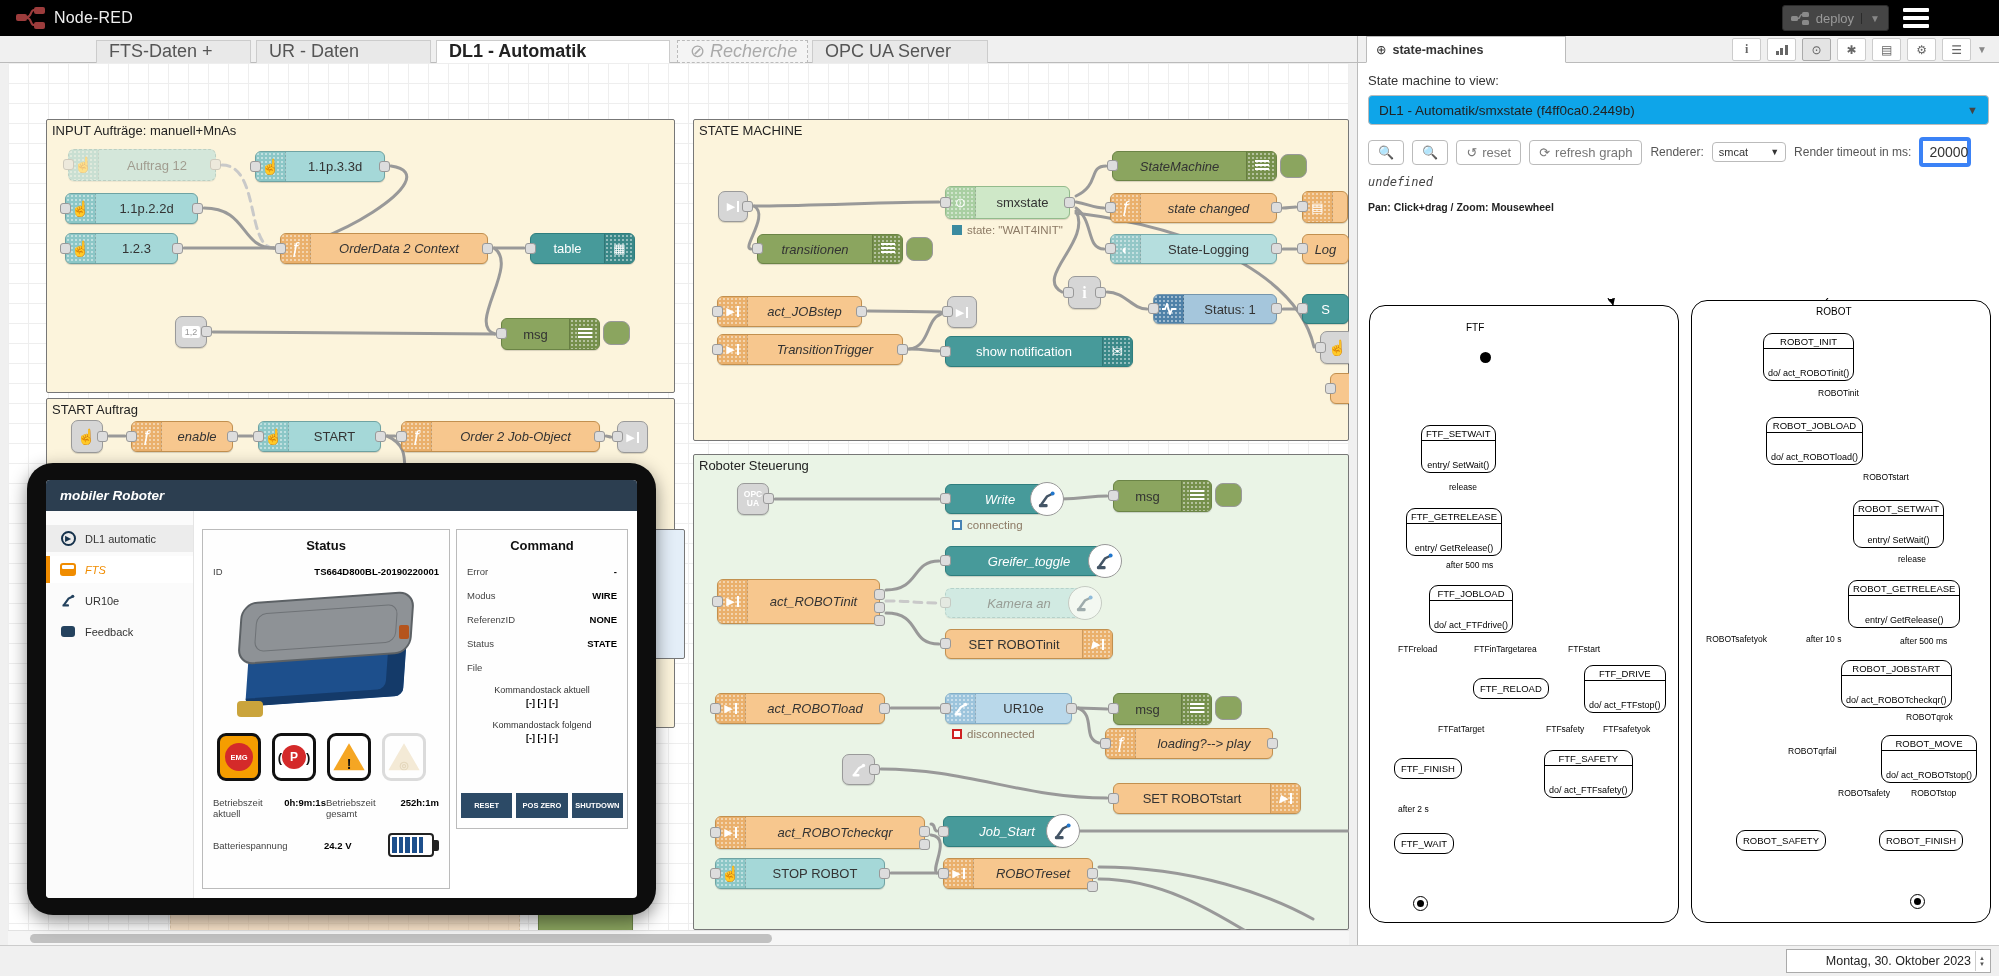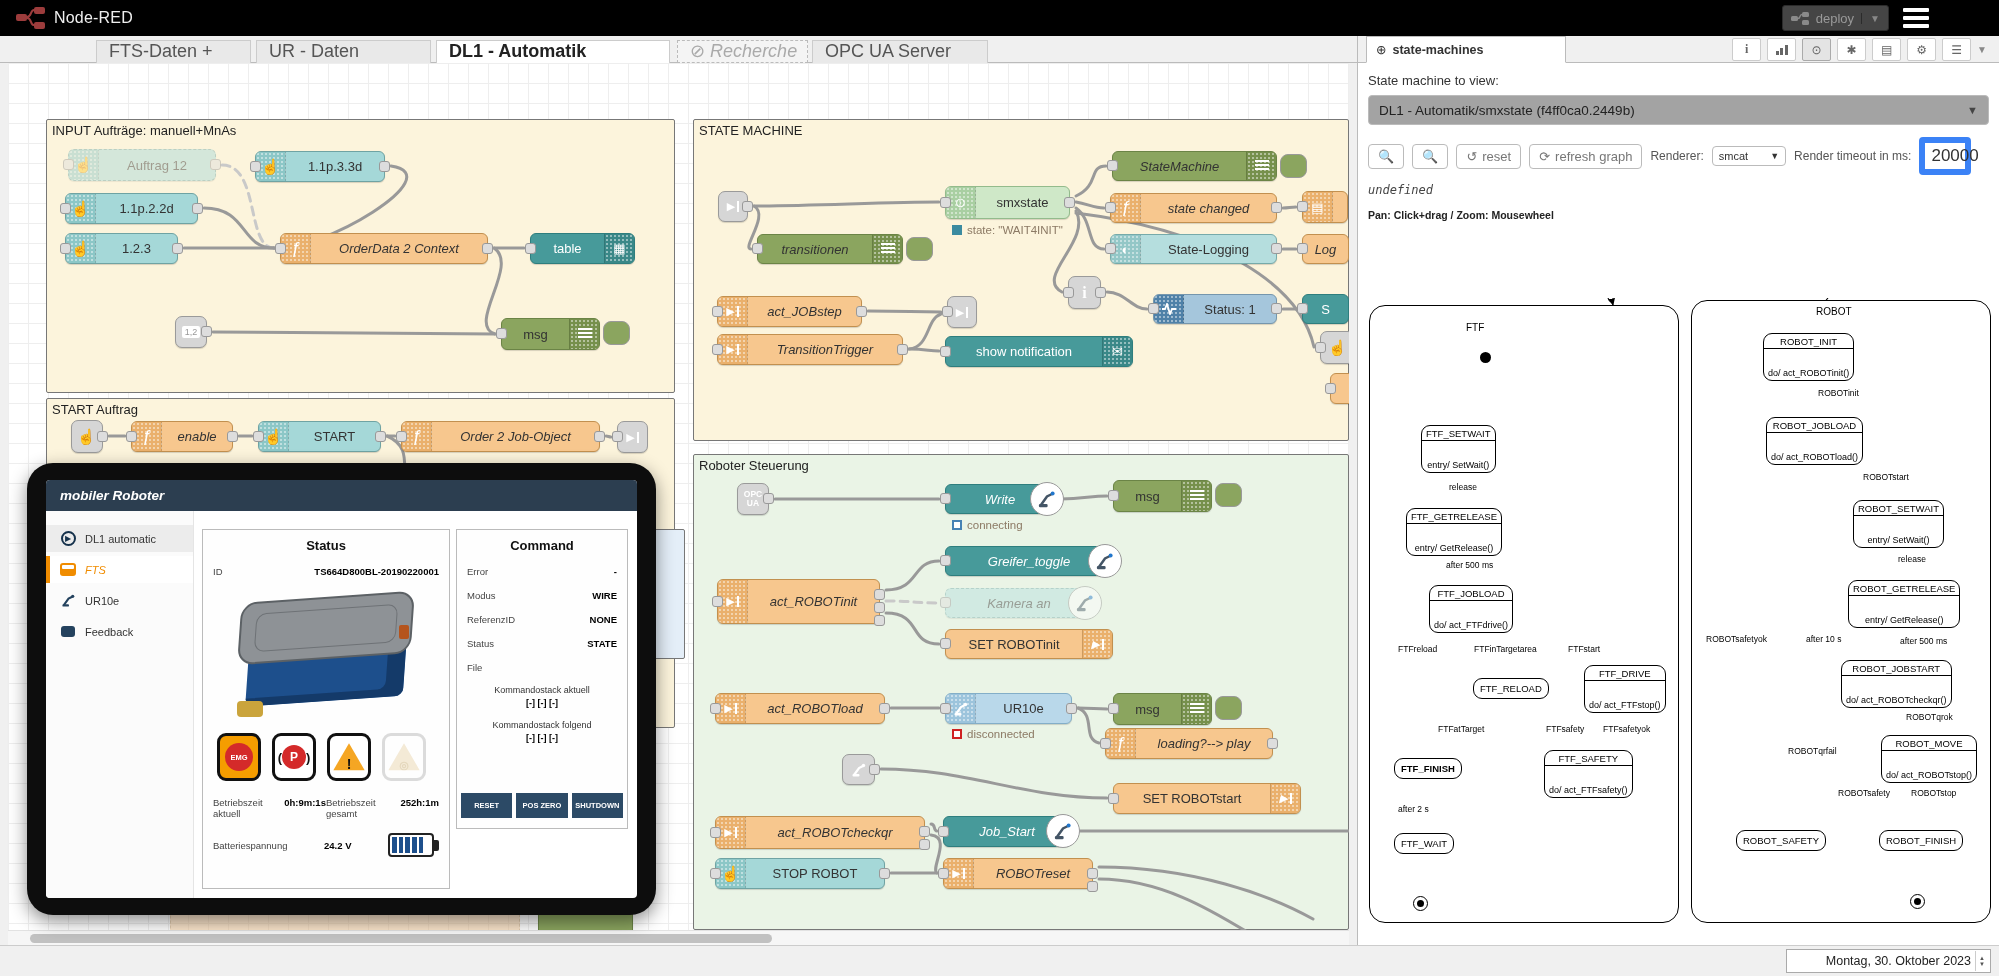--- a/index.html
+++ b/index.html
@@ -136,25 +136,25 @@
   #sidebar { position:absolute; left:1357px; top:36px; width:642px; height:909px; background:#fff; border-left:1px solid #bbb; }
   #sb-tabs { position:relative; height:27px; background:#f0f0f0; border-bottom:1px solid #bbb; }
   #sb-tab { position:absolute; left:8px; top:0; width:200px; height:27px; background:#fff; border:1px solid #bbb; border-bottom:1px solid #fff; display:flex; align-items:center; gap:6px; padding-left:9px; font-size:12.5px; font-weight:bold; color:#333; }
   #sb-icons { position:absolute; right:12px; top:2px; display:flex; gap:6px; align-items:center; }
   .sbtn { width:29px; height:23px; border:1px solid #ccc; border-radius:2px; background:#fff; display:flex; align-items:center; justify-content:center; font-size:12px; color:#666; }
   .sbtn.active { background:#e4e4e4; border-color:#aaa; }
   .minibars { display:flex; align-items:flex-end; gap:1.5px; height:11px; }
   .minibars i { width:3px; background:#666; display:block; }
 
   #sb-body { padding:10px 10px 0 10px; font-size:13px; color:#333; }
-  #sb-select { margin-top:7px; height:30px; border:1px solid #bbb; border-radius:4px; display:flex; align-items:center; justify-content:space-between; padding:0 10px; font-size:13.5px; color:#222; background:#a3a3a3; }
+  #sb-select { margin-top:7px; height:30px; border:1px solid #bbb; border-radius:4px; display:flex; align-items:center; justify-content:space-between; padding:0 10px; font-size:13.5px; color:#222; background:#0ea5e9; }
   #sb-controls { margin-top:12px; display:flex; align-items:center; gap:8px; font-size:12px; color:#555; }
   .cbtn { border:1px solid #bbb; border-radius:4px; background:#fff; color:#777; font-size:13px; padding:4px 9px; display:flex; align-items:center; gap:5px; }
   .selbox { border:1px solid #bbb; border-radius:4px; padding:3px 6px; font-size:11px; color:#333; display:flex; gap:22px; align-items:center; }
-  .numbox { border:6px solid #3b82f6; border-radius:4px; padding:3px 6px; font-size:17px; color:#333; width:52px; }
+  .numbox { border:4px solid #3b82f6; border-radius:4px; padding:3px 6px; font-size:14px; color:#333; width:52px; }
   #ctx-label { margin-top:14px; font-size:13.5px; }
   #ctx-val { margin-top:8px; font-family:"DejaVu Sans Mono", monospace; font-style:italic; font-size:12px; color:#444; }
   #pan-hint { margin-top:12px; font-size:10.5px; font-weight:bold; color:#222; }
 
   
   #sm-diag { position:absolute; left:0; top:262px; width:642px; height:647px; background:#fff; }
   .smc { position:absolute; border:1.5px solid #000; border-radius:16px; background:#fff; }
   .smc-label { position:absolute; font-size:10px; color:#000; }
   .state { position:absolute; border:1.5px solid #000; border-radius:9px; background:#fff; font-size:9.5px; color:#000; text-align:center; overflow:hidden; }
   .state .sn { padding:2px 4px 1px; white-space:nowrap; }
@@ -857,21 +857,21 @@
         <div class="sn">FTF_JOBLOAD</div>
           <div class="sa">do/ act_FTFdrive()</div>
       </div>
       <div class="state single" style="left:115px;top:380px;">
         <div class="sn">FTF_RELOAD</div>
       </div>
       <div class="state" style="left:226px;top:367px;">
         <div class="sn">FTF_DRIVE</div>
           <div class="sa">do/ act_FTFstop()</div>
       </div>
-      <div class="state single" style="left:36px;top:460px;font-weight:bold;">
+      <div class="state single" style="left:36px;top:460px;">
         <div class="sn">FTF_FINISH</div>
       </div>
       <div class="state" style="left:186px;top:452px;">
         <div class="sn">FTF_SAFETY</div>
           <div class="sa">do/ act_FTFsafety()</div>
       </div>
       <div class="state single" style="left:36px;top:535px;">
         <div class="sn">FTF_WAIT</div>
       </div>
 

